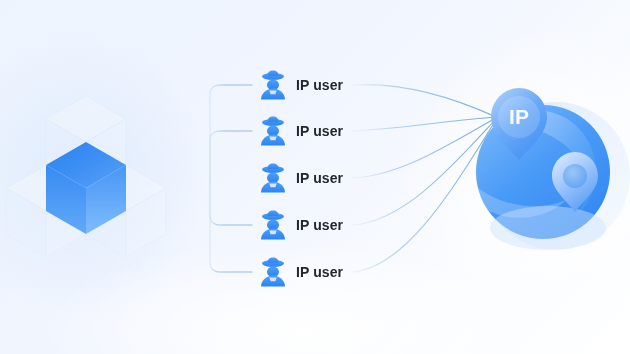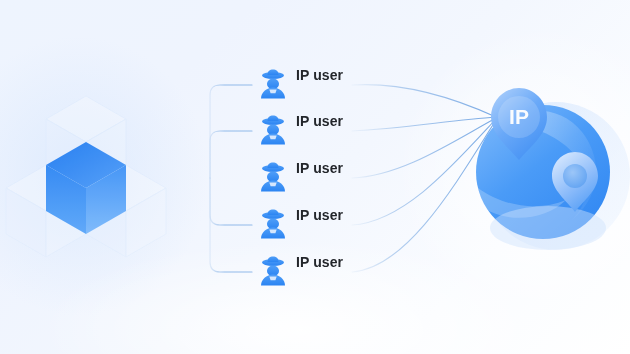--- a/index.html
+++ b/index.html
@@ -21,21 +21,21 @@
   #bg-svg, #wire-svg, #art-svg {
     position: absolute;
     left: 0;
     top: 0;
     width: 630px;
     height: 354px;
   }
   .user-row {
     position: absolute;
     display: flex;
-    align-items: flex-start;
+    align-items: center;
     height: 34px;
     left: 258px;
   }
   .user-icon {
     width: 30px;
     height: 32px;
     flex: 0 0 30px;
     display: block;
   }
   .user-label {

